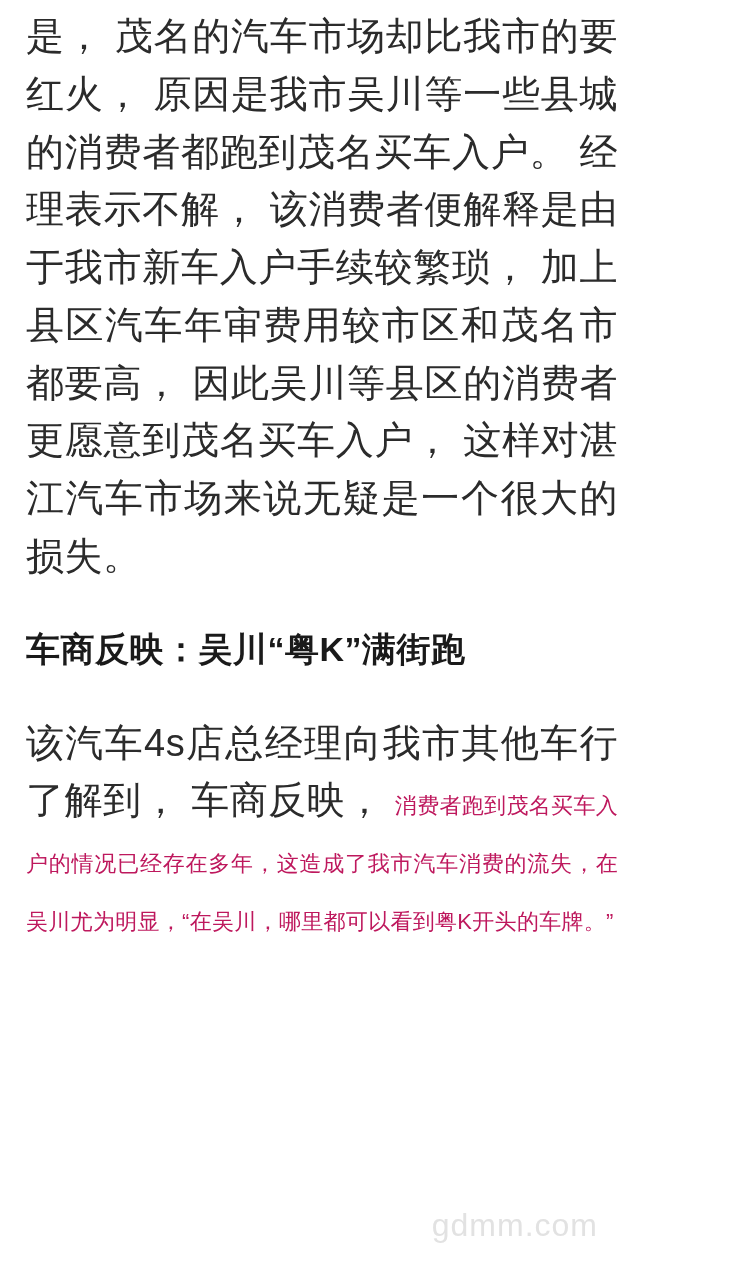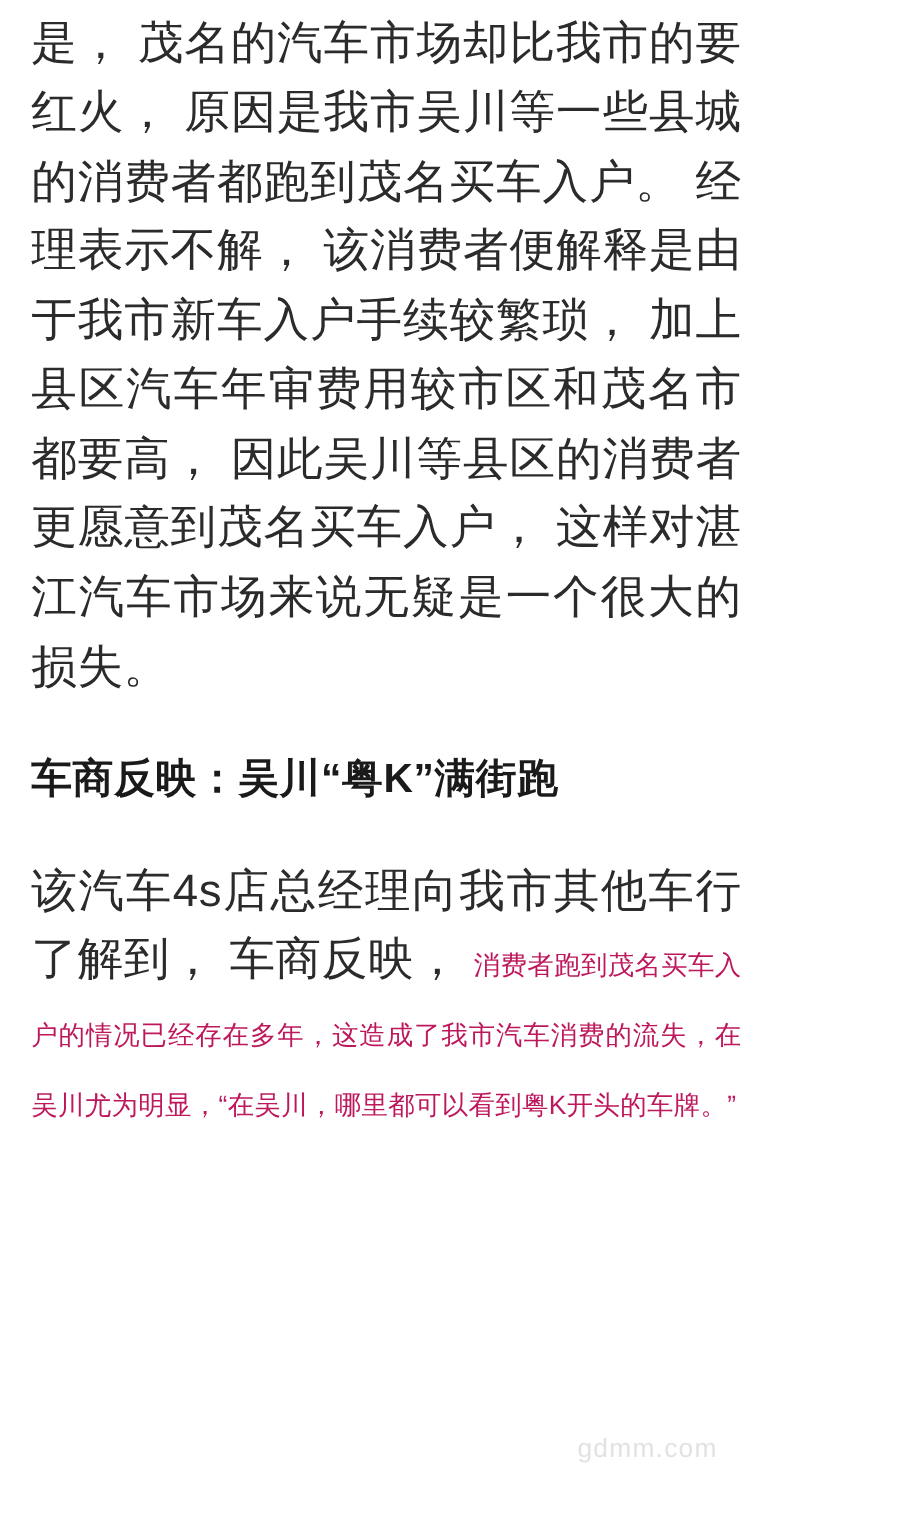--- a/index.html
+++ b/index.html
@@ -52,22 +52,22 @@
   }
   .highlight {
     color: #be185d;
     font-size: 22px;
     line-height: 1.6;
     letter-spacing: 0.3px;
   }
   .watermark {
     position: absolute;
     right: 46px;
-    bottom: 60px;
-    font-size: 22px;
+    bottom: 36px;
+    font-size: 32px;
     color: #e2e2e2;
     font-family: "Liberation Sans", sans-serif;
     letter-spacing: 1px;
     user-select: none;
   }
 </style>
 </head>
 <body>
 
 <div class="article">

